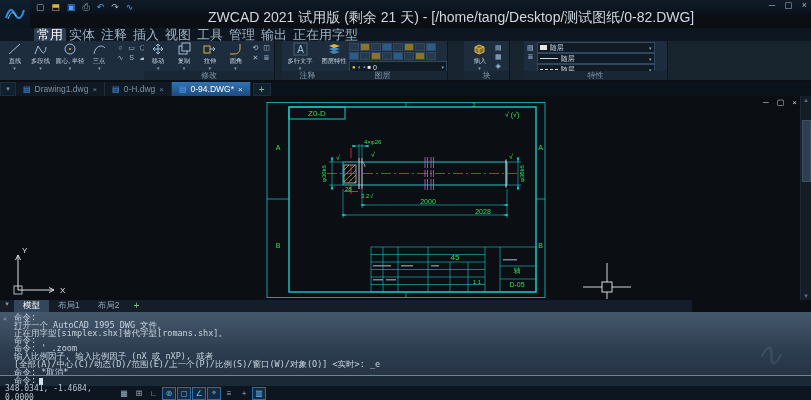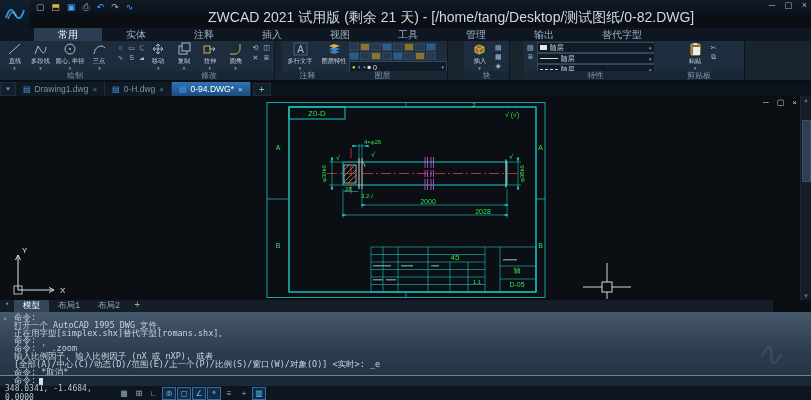--- a/index.html
+++ b/index.html
@@ -15,21 +15,21 @@
   .qat .qbtn{font-size:9px;line-height:12px;color:#9fb6c9;cursor:default;}
   .qat .qbtn.y{color:#d9b44a;} .qat .qbtn.b{color:#4da3ff;}
   #title-text{position:absolute;left:160px;top:9px;font-size:14px;color:#cdd8e2;white-space:nowrap;margin-left:48px;}
   #winbtns{position:absolute;right:4px;top:0px;display:flex;gap:9px;font-size:9px;color:#9fb3c4;}
   
   #menubar{position:absolute;left:30px;top:14px;width:781px;height:14px;
     background:linear-gradient(#1b2836,#141f2b);display:flex;align-items:center;gap:0;}
   .menu-item{font-size:9px;padding:0 9px;color:#c5d2de;line-height:14px;}
   
   #ribbontabs{position:absolute;left:0;top:28px;width:811px;height:13px;background:#0d1621;display:flex;padding-left:34px;box-sizing:border-box;}
-  .rtab{font-size:10px;line-height:13px;padding:0 24px;color:#9fb3c4;}
+  .rtab{font-size:13px;line-height:13px;padding:0 3px;color:#9fb3c4;}
   .rtab.active{background:#2b3e53;color:#fff;border-radius:2px 2px 0 0;}
   
   #ribbon{position:absolute;left:0;top:41px;width:811px;height:39px;background:#18252f;}
   .panel{position:absolute;top:0;height:39px;background:#1e2d3d;border-right:1px solid #0c141e;}
   .panel-title{position:absolute;bottom:0;left:0;right:0;height:9px;background:#192634;
     font-size:8px;line-height:9px;text-align:center;color:#7f95a9;}
   .pbody{position:absolute;left:0;top:0;right:0;height:30px;display:flex;align-items:flex-start;padding:1px 2px;box-sizing:border-box;}
   .bigbtn{width:27px;display:flex;flex-direction:column;align-items:center;margin-right:1px;}
   .bigbtn .blabel{font-size:7px;color:#c3d2de;white-space:nowrap;transform:scale(.9);}
   .caret{font-size:5px;color:#8ba0b4;line-height:4px;}
@@ -61,21 +61,21 @@
   .doc-tab.active{background:linear-gradient(#2f74b5,#1d4a7e);color:#fff;}
   .doc-tab.active .x{color:#d7e6f4;}
   .addtab{width:16px;display:flex;align-items:center;justify-content:center;color:#7fc47f;font-size:10px;background:#10202f;border:1px solid #1f2d3c;margin-left:2px;align-self:center;height:11px;}
   
   #canvas{position:absolute;left:0;top:96px;width:811px;height:204px;background:#0b0e12;}
   #mdictl{position:absolute;right:14px;top:2px;display:flex;gap:8px;font-size:8px;color:#c4cfd8;z-index:4;}
   #vscroll{position:absolute;right:0;top:0;width:10px;height:204px;background:#141c26;border-left:1px solid #1d2936;}
   #vthumb{position:absolute;left:1px;top:24px;width:7px;height:60px;background:#2e3f52;border:1px solid #3d5066;}
   .scrarr{position:absolute;left:0;width:10px;font-size:6px;color:#5a6d80;text-align:center;}
   
-  #layoutbar{position:absolute;left:0;top:300px;width:773px;height:12px;background:#141d28;display:flex;align-items:flex-start;font-family:Liberation Mono, monospace;}
+  #layoutbar{position:absolute;left:0;top:300px;width:692px;height:12px;background:#141d28;display:flex;align-items:flex-start;}
   .laybtn{width:14px;font-size:7px;color:#7d92a5;display:flex;align-items:center;justify-content:center;}
   .ltab{font-size:8.5px;padding:0 9px;color:#90a4b6;display:flex;align-items:center;}
   .ltab.active{background:#33465b;color:#fff;}
   .laddtab{color:#7fc47f;font-size:10px;display:flex;align-items:center;padding:0 5px;}
   
   #cmd{position:absolute;left:0;top:312px;width:811px;height:74px;
     background:linear-gradient(#46586c,#2c3c4f 55%,#233140);
     font-family:"DejaVu Sans Mono",monospace;font-size:8.5px;color:#c9d5df;}
   #cmdclose{position:absolute;left:3px;top:3px;font-size:7px;color:#8fa3b5;}
   #cmdhist{position:absolute;left:14px;top:2px;right:40px;}
@@ -125,21 +125,21 @@
 
   <div id="ribbontabs">
     <span class="rtab active">常用</span>
     <span class="rtab">实体</span>
     <span class="rtab">注释</span>
     <span class="rtab">插入</span>
     <span class="rtab">视图</span>
     <span class="rtab">工具</span>
     <span class="rtab">管理</span>
     <span class="rtab">输出</span>
-    <span class="rtab">替代字型</span>
+    <span class="rtab">正在用字型</span>
   </div>
 
   <div id="ribbon">
 
     <div class="panel" style="left:0;width:150px">
       <div class="pbody">
         <div class="bigbtn">
           <svg class="bicon">
               <line x1="2" y1="12" x2="13" y2="2" stroke="#9fbdd8"></line>
             </svg>
@@ -170,21 +170,20 @@
         </div>
         <div class="mini">
           <span>○</span>
           <span>▭</span>
           <span>⬠</span>
           <span>∿</span>
           <span>S</span>
           <span>☁</span>
         </div>
       </div>
-      <div class="panel-title">绘制</div>
     </div>
 
     <div class="panel" style="left:144px;width:130px">
       <div class="pbody">
         <div class="bigbtn">
           <svg class="bicon">
               <path d="M7 2 V12 M2 7 H12 M7 2 L5 4 M7 2 L9 4 M7 12 L5 10 M7 12 L9 10 M2 7 L4 5 M2 7 L4 9 M12 7 L10 5 M12 7 L10 9" stroke="#9fbdd8" fill="none"></path>
             </svg>
           <span class="blabel">移动</span>
           <span class="caret">▾</span>
@@ -321,38 +320,20 @@
           <div class="proprow">
             <span class="lineprev" style="height:0;border-top:1px dashed #cfdae4;background:none"></span>
             <span style="flex:1">随层</span>
             <span class="caret">▾</span>
           </div>
         </div>
       </div>
       <div class="panel-title">特性</div>
     </div>
 
-    <div class="panel" style="left:654px;width:90px">
-      <div class="pbody" style="justify-content:center">
-        <div class="bigbtn">
-          <svg class="bicon">
-            <rect x="3" y="2" width="9" height="11" rx="1" fill="#8a6d28" stroke="#d9b44a"></rect>
-            <rect x="5" y="5" width="7" height="8" fill="#e8eef2"></rect>
-            <rect x="5.5" y="1" width="4" height="2" fill="#cfdae4"></rect>
-          </svg>
-          <span class="blabel">粘贴</span>
-          <span class="caret">▾</span>
-        </div>
-        <div class="minicol">
-          <span>✂</span>
-          <span>⧉</span>
-        </div>
-      </div>
-      <div class="panel-title">剪贴板</div>
-    </div>
   </div>
 
   <div id="doctabs">
     <div class="tabmenu">▾</div>
     <div class="doc-tab">
       <span class="dicon">▤</span>
       <span>Drawing1.dwg</span>
       <span class="x">×</span>
     </div>
     <div class="doc-tab">

